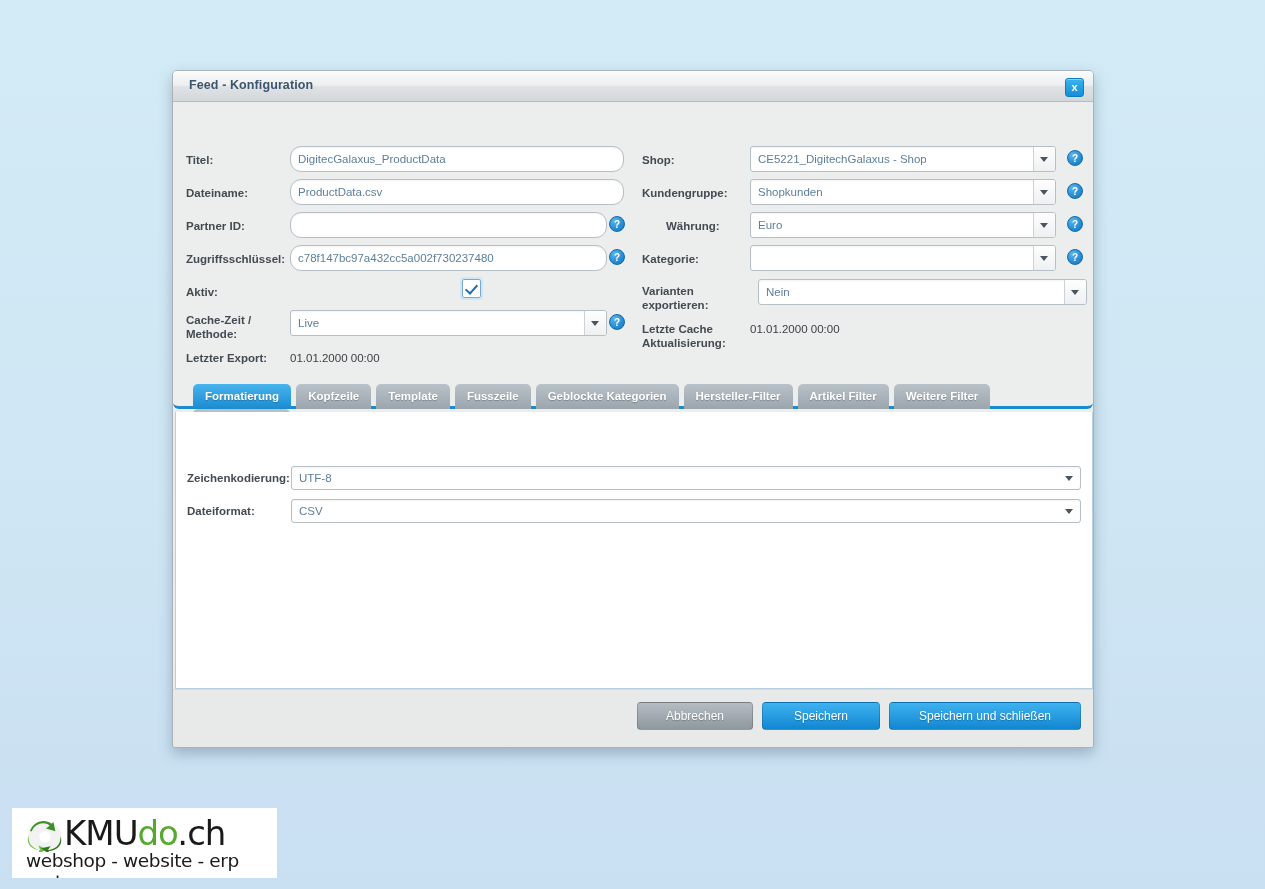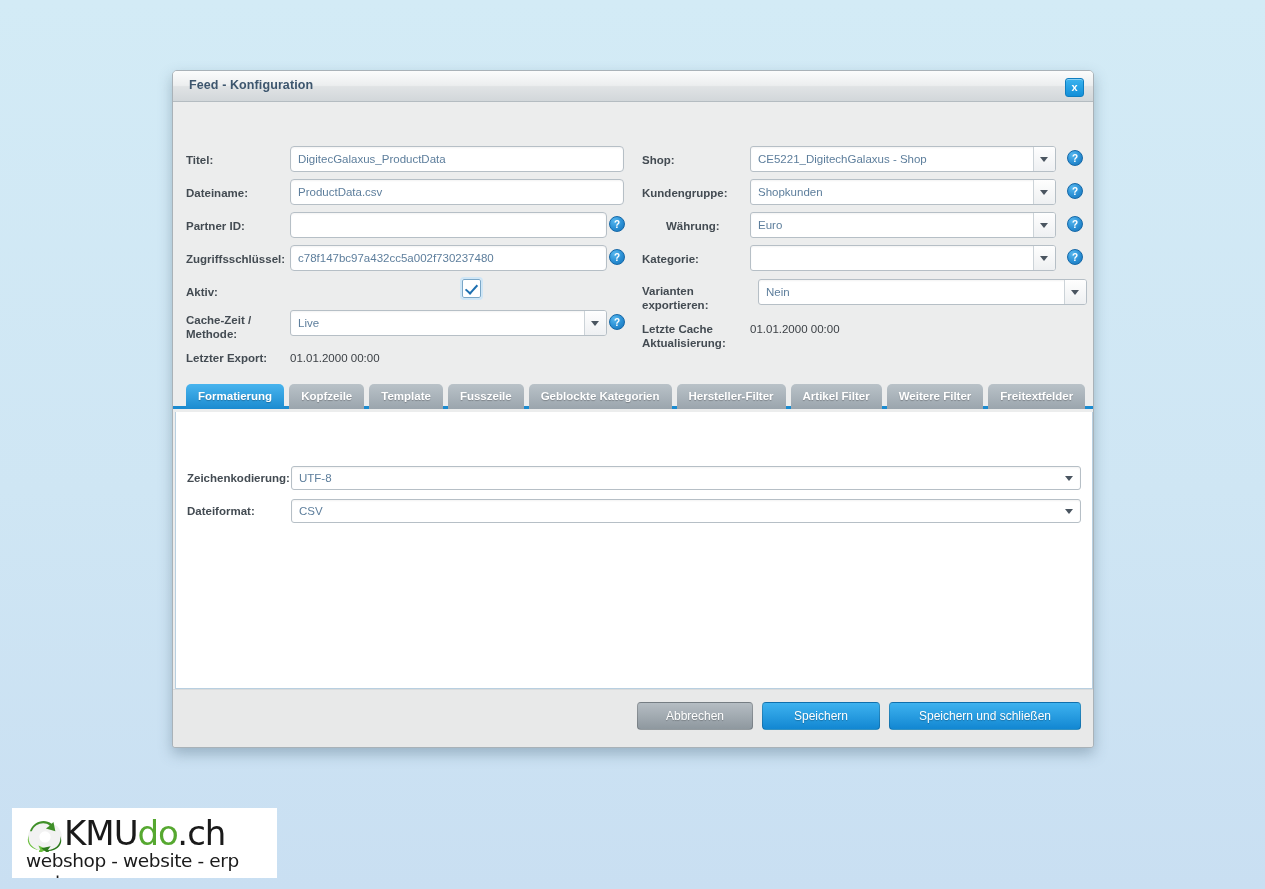--- a/index.html
+++ b/index.html
@@ -81,21 +81,21 @@
     font-size: 11.5px;
     color: #3a3f44;
     line-height: 14px;
   }
 
   .tfield {
     position: absolute;
     box-sizing: border-box;
     background: #ffffff;
     border: 1px solid #b6bfc6;
-    border-radius: 4px;
+    border-radius: 11px;
     height: 26px;
     font-size: 11.5px;
     color: #5d7e9c;
     padding: 0 7px;
     line-height: 24px;
     box-shadow: inset 0 1px 2px rgba(0,0,0,0.05);
     overflow: hidden;
     white-space: nowrap;
   }
 
@@ -184,22 +184,23 @@
   }
 
   
   #tabstrip {
     position: absolute;
     left: 0;
     top: 313px;
     width: 100%;
     height: 25px;
     box-sizing: border-box;
-    padding-left: 13px;
+    padding-left: 20px;
     border-bottom: 3px solid #1b8bd0;
+    border-radius: 6px;
   }
   .tab {
     float: left;
     height: 25px;
     box-sizing: border-box;
     margin-right: 5px;
     padding: 0 12px;
     border-radius: 5px 5px 0 0;
     font-size: 11.5px;
     font-weight: bold;

